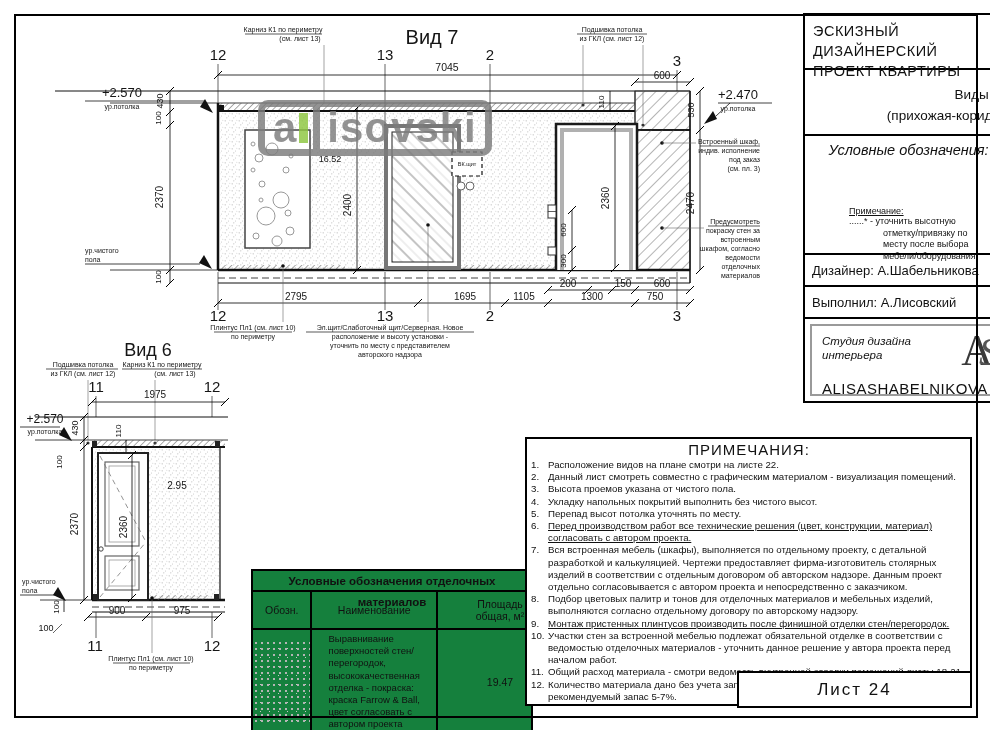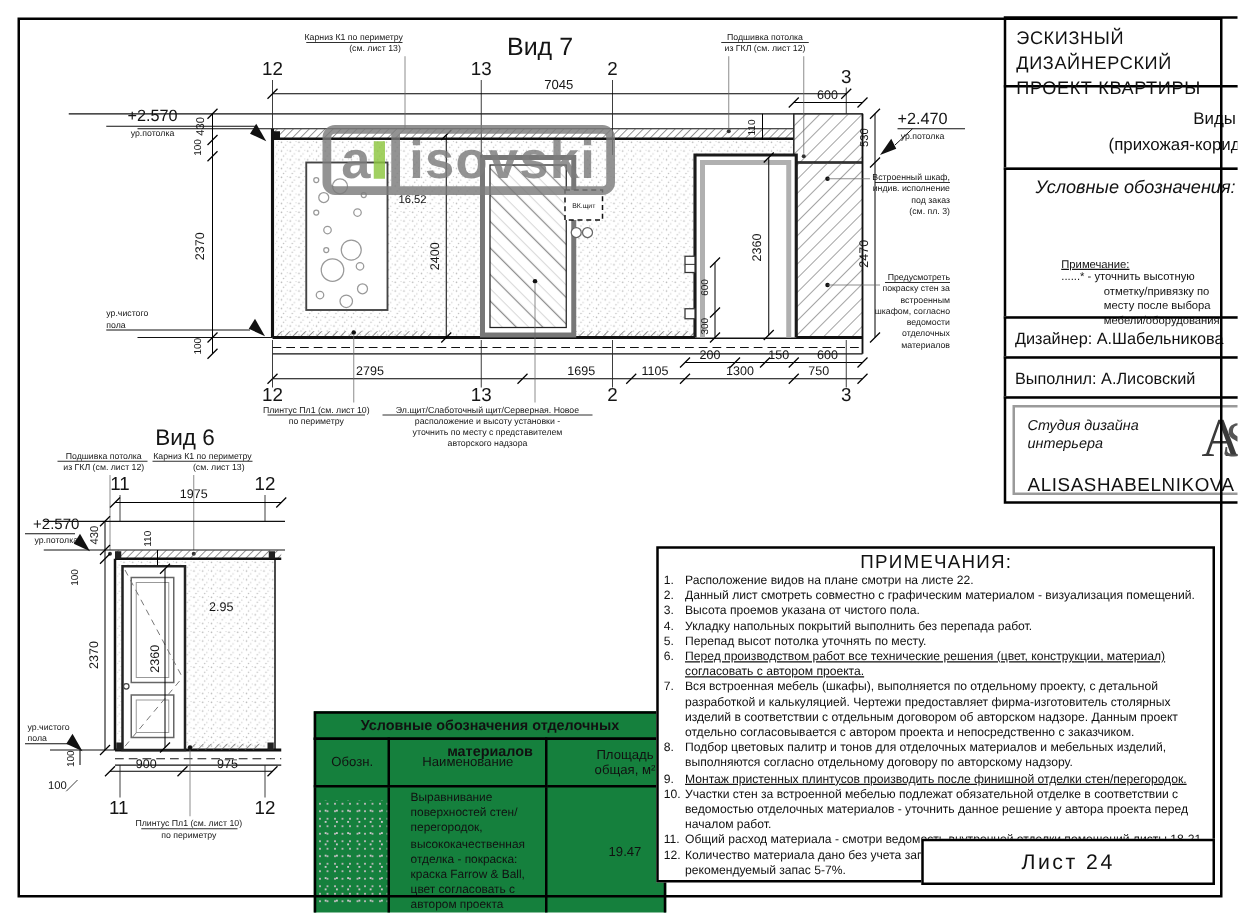--- a/index.html
+++ b/index.html
@@ -450,21 +450,21 @@
   <div class="nitem">
       <span class="num">2.</span>
       <div class="txt">Данный лист смотреть совместно с графическим материалом - визуализация помещений.</div>
     </div>
   <div class="nitem">
       <span class="num">3.</span>
       <div class="txt">Высота проемов указана от чистого пола.</div>
     </div>
   <div class="nitem">
       <span class="num">4.</span>
-      <div class="txt">Укладку напольных покрытий выполнить без перепада работ.</div>
+      <div class="txt">Укладку напольных покрытий выполнить без чистого высот.</div>
     </div>
   <div class="nitem">
       <span class="num">5.</span>
       <div class="txt">Перепад высот потолка уточнять по месту.</div>
     </div>
   <div class="nitem u">
       <span class="num">6.</span>
       <div class="txt">Перед производством работ все технические решения (цвет, конструкции, материал) согласовать с автором проекта.</div>
     </div>
   <div class="nitem">

